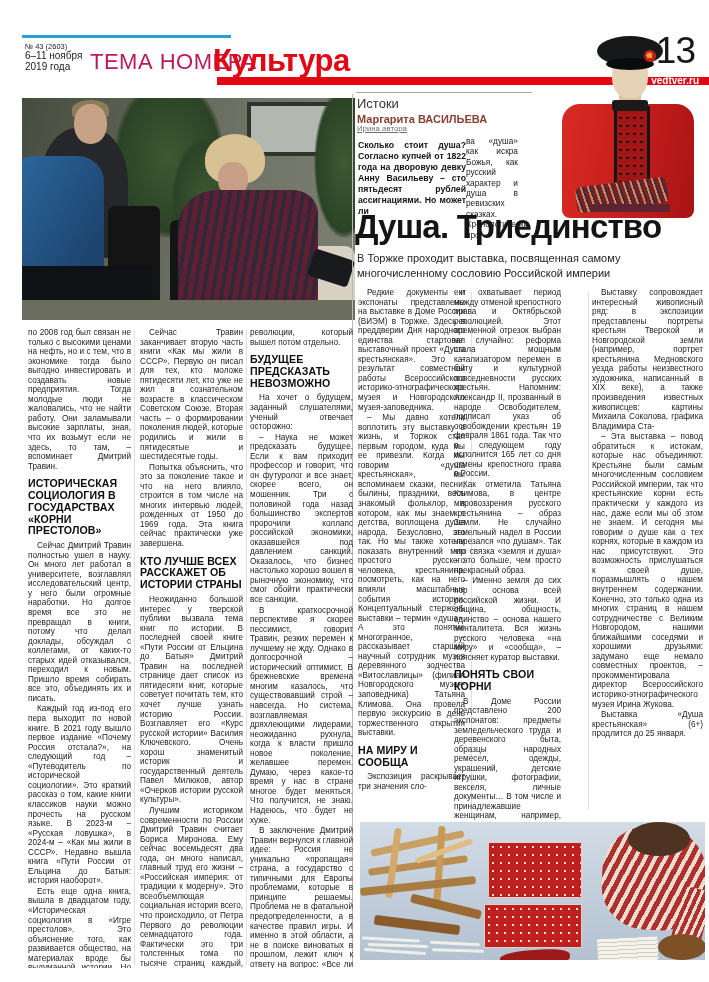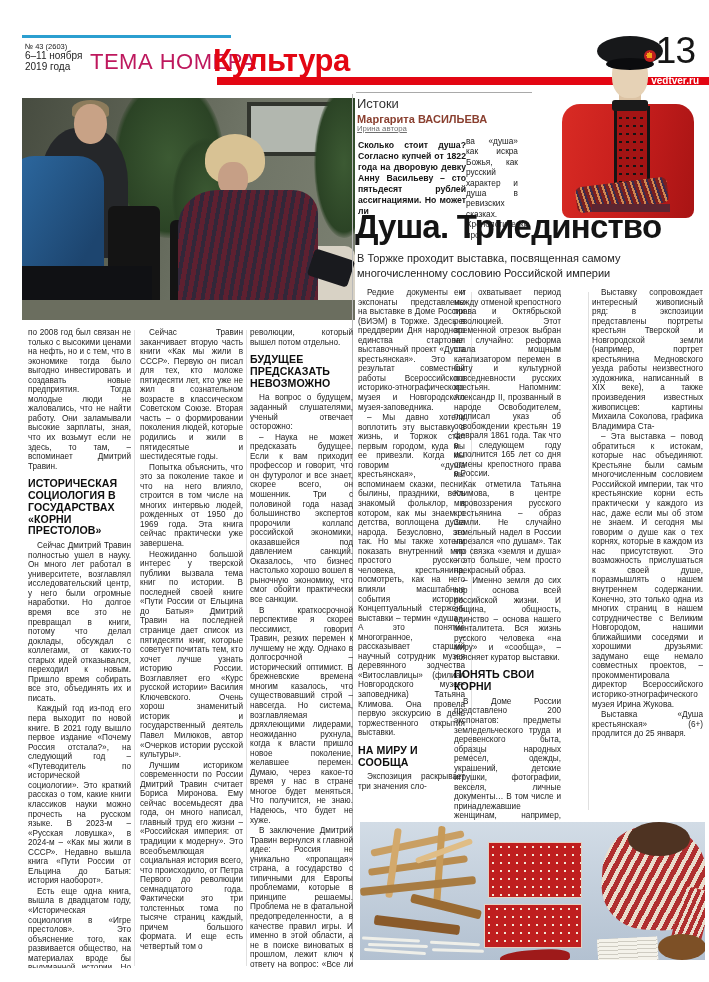--- a/index.html
+++ b/index.html
@@ -162,27 +162,28 @@
   <div class="col" style="left:28px;top:328px;width:103px;height:640px;">
     <p class="cont">по 2008 год был связан не только с высокими ценами на нефть, но и с тем, что в экономике тогда было выгодно инвестировать и создавать новые предприятия. Тогда молодые люди не жаловались, что не найти работу. Они заламывали высокие зарплаты, зная, что их возьмут если не здесь, то там, – вспоминает Дмитрий Травин.</p>
     <h4>ИСТОРИЧЕСКАЯ СОЦИОЛОГИЯ В ГОСУДАРСТВАХ «КОРНИ ПРЕСТОЛОВ»</h4>
     <p>Сейчас Дмитрий Травин полностью ушел в науку. Он много лет работал в университете, возглавлял исследовательский центр, у него были огромные наработки. Но долгое время все это не превращал в книги, потому что делал доклады, обсуждал с коллегами, от каких-то старых идей отказывался, переходил к новым. Пришло время собирать все это, объединять их и писать.</p>
     <p>Каждый год из-под его пера выходит по новой книге. В 2021 году вышло первое издание «Почему Россия отстала?», на следующий год – «Путеводитель по исторической социологии». Это краткий рассказ о том, какие книги классиков науки можно прочесть на русском языке. В 2023-м – «Русская ловушка», в 2024-м – «Как мы жили в СССР». Недавно вышла книга «Пути России от Ельцина до Батыя: история наоборот».</p>
     <p>Есть еще одна книга, вышла в двадцатом году, «Историческая социология в «Игре престолов». Это объяснение того, как развивается общество, на материалах вроде бы выдуманной истории. Но Джордж Мартин довольно хорошо знал европейское Средневековье и четко описал ключевые проблемы развития.</p>
   </div>
   <div class="col" style="left:140px;top:328px;width:103px;height:640px;">
     <p>Сейчас Травин заканчивает вторую часть книги «Как мы жили в СССР». Первую он писал для тех, кто моложе пятидесяти лет, кто уже не жил в сознательном возрасте в классическом Советском Союзе. Вторая часть – о формировании поколения людей, которые родились и жили в пятидесятые и шестидесятые годы.</p>
     <p>Попытка объяснить, что это за поколение такое и что на него влияло, строится в том числе на многих интервью людей, рожденных от 1950 до 1969 года. Эта книга сейчас практически уже завершена.</p>
+    <h4>КТО ЛУЧШЕ ВСЕХ РАССКАЖЕТ ОБ ИСТОРИИ СТРАНЫ</h4>
     <p>Неожиданно большой интерес у тверской публики вызвала тема книг по истории. В последней своей книге «Пути России от Ельцина до Батыя» Дмитрий Травин на последней странице дает список из пятидесяти книг, которые советует почитать тем, кто хочет лучше узнать историю России. Возглавляет его «Курс русской истории» Василия Ключевского. Очень хорош знаменитый историк и государственный деятель Павел Милюков, автор «Очерков истории русской культуры».</p>
     <p>Лучшим историком современности по России Дмитрий Травин считает Бориса Миронова. Ему сейчас восемьдесят два года, он много написал, главный труд его жизни – «Российская империя: от традиции к модерну». Это всеобъемлющая социальная история всего, что происходило, от Петра Первого до революции семнадцатого года. Фактически это три толстенных тома по тысяче страниц каждый, причем большого формата. И еще есть четвертый том о</p>
   </div>
   <div class="col" style="left:250px;top:328px;width:103px;height:640px;">
     <p class="cont">революции, который вышел потом отдельно.</p>
     <h4>БУДУЩЕЕ ПРЕДСКАЗАТЬ НЕВОЗМОЖНО</h4>
-    <p>На вопрос о будущем, заданный слушателями, ученый отвечает осторожно:</p>
+    <p>На хочет о будущем, заданный слушателями, ученый отвечает осторожно:</p>
     <p>– Наука не может предсказать будущее. Если к вам приходит профессор и говорит, что он футуролог и все знает, скорее всего, он мошенник. Три с половиной года назад большинство экспертов пророчили коллапс российской экономики, оказавшейся под давлением санкций. Оказалось, что бизнес настолько хорошо вошел в рыночную экономику, что смог обойти практически все санкции.</p>
     <p>В краткосрочной перспективе я скорее пессимист, говорит Травин, резких перемен к лучшему не жду. Однако в долгосрочной – исторический оптимист. В брежневские времена многим казалось, что существовавший строй – навсегда. Но система, возглавляемая дряхлеющими лидерами, неожиданно рухнула, когда к власти пришло новое поколение, желавшее перемен. Думаю, через какое-то время у нас в стране многое будет меняться. Что получится, не знаю. Надеюсь, что будет не хуже.</p>
     <p>В заключение Дмитрий Травин вернулся к главной идее: Россия не уникально «пропащая» страна, а государство с типичными для Европы проблемами, которые в принципе решаемы. Проблема не в фатальной предопределенности, а в качестве правил игры. И именно в этой области, а не в поиске виноватых в прошлом, лежит ключ к ответу на вопрос: «Все ли пропало?». Пока есть понимание проблемы и исторический опыт ее решения, надежда есть.</p>
   </div>
 
   <div class="col" style="left:358px;top:288px;width:107px;height:524px;">
     <p>Редкие документы и экспонаты представлены на выставке в Доме России (ВИЭМ) в Торжке. Здесь в преддверии Дня народного единства стартовал выставочный проект «Душа крестьянская». Это – результат совместной работы Всероссийского историко-этнографического музея и Новгородского музея-заповедника.</p>
     <p>– Мы давно хотели воплотить эту выставку в жизнь, и Торжок стал первым городом, куда мы ее привезли. Когда мы говорим «душа крестьянская», мы вспоминаем сказки, песни, былины, праздники, весь знакомый фольклор, в котором, как мы знаем с детства, воплощена душа народа. Безусловно, это так. Но мы также хотели показать внутренний мир простого русского человека, крестьянина, посмотреть, как на него влияли масштабные события истории. Концептуальный стержень выставки – термин «душа». А это понятие многогранное, – рассказывает старший научный сотрудник музея деревянного зодчества «Витославлицы» (филиал Новгородского музея-заповедника) Татьяна Климова. Она провела первую экскурсию в день торжественного открытия выставки.</p>
     <h4>НА МИРУ И СООБЩА</h4>
     <p>Экспозиция раскрывает три значения сло-</p>

